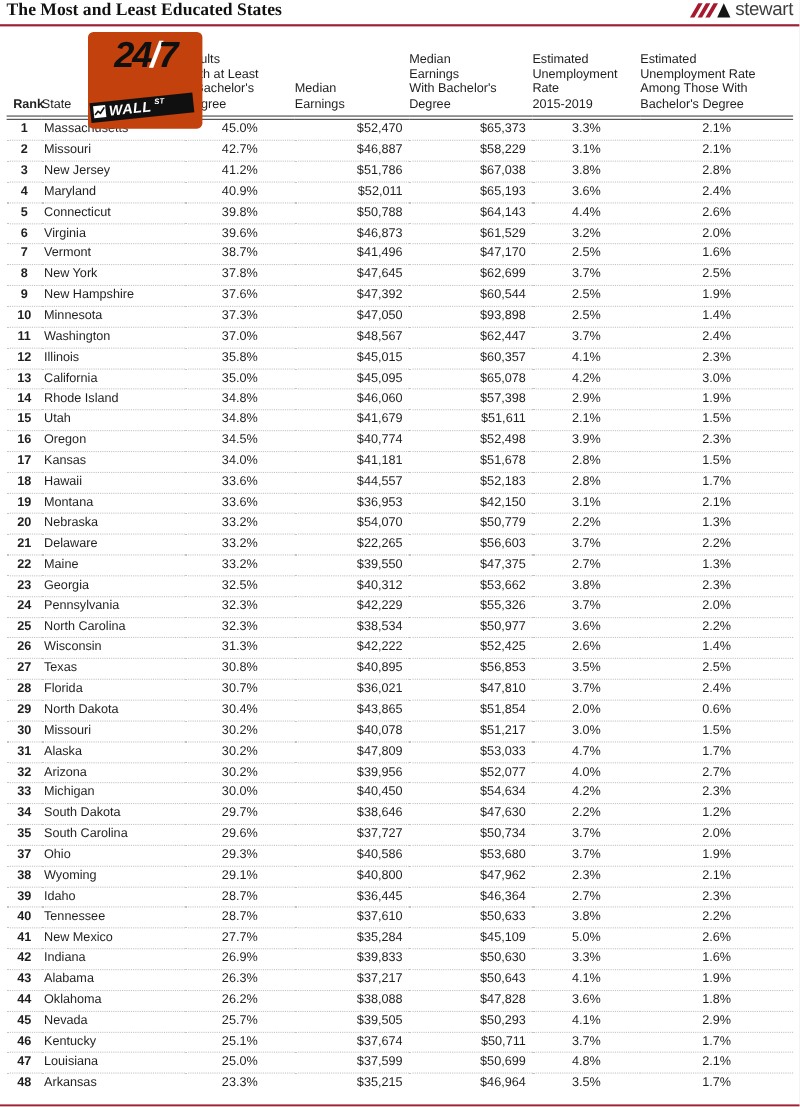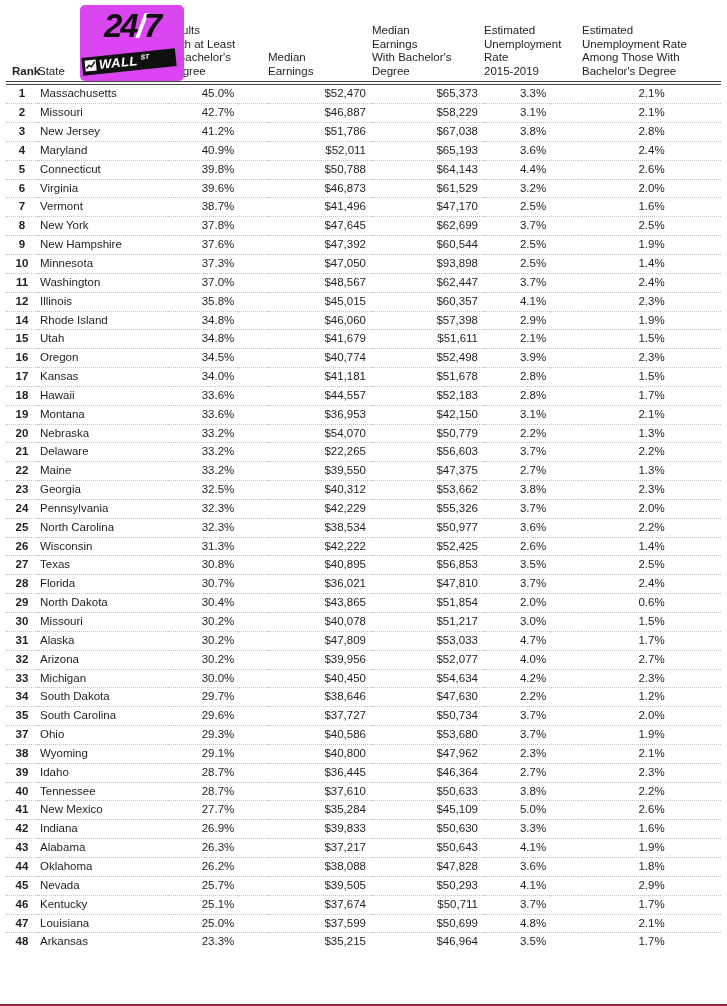--- a/index.html
+++ b/index.html
@@ -49,22 +49,22 @@
     white-space:nowrap; overflow:hidden;
   }
   tbody tr { border-bottom:1px dotted #c3c3c3; }
   tbody tr:last-child { border-bottom:none; }
   td.cell-rank { text-align:center; font-weight:bold; }
   td.cell-state { text-align:left; padding-left:2px; }
   td.col-pct { text-align:center; }
   td.col-usd { text-align:right; padding-right:6px; }
   
   .logo247 {
-    position:absolute; left:80px; top:5px; width:104px; height:76px;
-    background:#d946ef; border-radius:5px; z-index:2;
+    position:absolute; left:80px; top:5px; width:104px; height:88px;
+    background:#c2410c; border-radius:5px; z-index:2;
   }
   .logo247-num {
     text-align:center; font-weight:bold; font-style:italic;
     font-size:33px; line-height:34px; margin-top:4px; color:#101010;
     letter-spacing:-2px;
   }
   .logo247-num .slash { color:#ffffff; }
   .logo247-banner {
     position:absolute; left:2px; bottom:10px; right:8px; background:#101010;
     color:#fff; transform:rotate(-6deg); padding:1px 3px 2px 3px;
@@ -75,20 +75,32 @@
   }
   .banner-chart-icon svg { display:block; }
   .banner-wall { font-weight:bold; font-style:italic; font-size:13px; letter-spacing:0.5px; }
   .banner-st { font-weight:bold; font-style:italic; font-size:7px; align-self:flex-start; margin-top:1px; }
 </style>
 </head>
 <body>
 
 <div class="page">
 
+  <div class="titlebar">
+    <div class="page-title">The Most and Least Educated States</div>
+    <div class="stewart">
+      <span class="stewart-mark">
+          <i></i>
+          <i></i>
+          <i></i>
+          <span class="stewart-peak"></span>
+        </span>
+      <span class="stewart-word">stewart</span>
+    </div>
+  </div>
 
   <div class="table-wrap">
 
     <div class="logo247">
       <div class="logo247-num">
         <span>24</span><span class="slash">/</span><span>7</span>
       </div>
       <div class="logo247-banner">
         <span class="banner-chart-icon">
           <svg width="11" height="11" viewBox="0 0 11 11">
@@ -248,20 +260,29 @@
       <tr>
         <td class="cell-rank">12</td>
         <td class="cell-state">Illinois</td>
         <td class="col-pct">35.8%</td>
         <td class="col-usd">$45,015</td>
         <td class="col-usd">$60,357</td>
         <td class="col-pct">4.1%</td>
         <td class="col-pct">2.3%</td>
       </tr>
 
+      <tr>
+        <td class="cell-rank">13</td>
+        <td class="cell-state">California</td>
+        <td class="col-pct">35.0%</td>
+        <td class="col-usd">$45,095</td>
+        <td class="col-usd">$65,078</td>
+        <td class="col-pct">4.2%</td>
+        <td class="col-pct">3.0%</td>
+      </tr>
 
       <tr>
         <td class="cell-rank">14</td>
         <td class="cell-state">Rhode Island</td>
         <td class="col-pct">34.8%</td>
         <td class="col-usd">$46,060</td>
         <td class="col-usd">$57,398</td>
         <td class="col-pct">2.9%</td>
         <td class="col-pct">1.9%</td>
       </tr>

